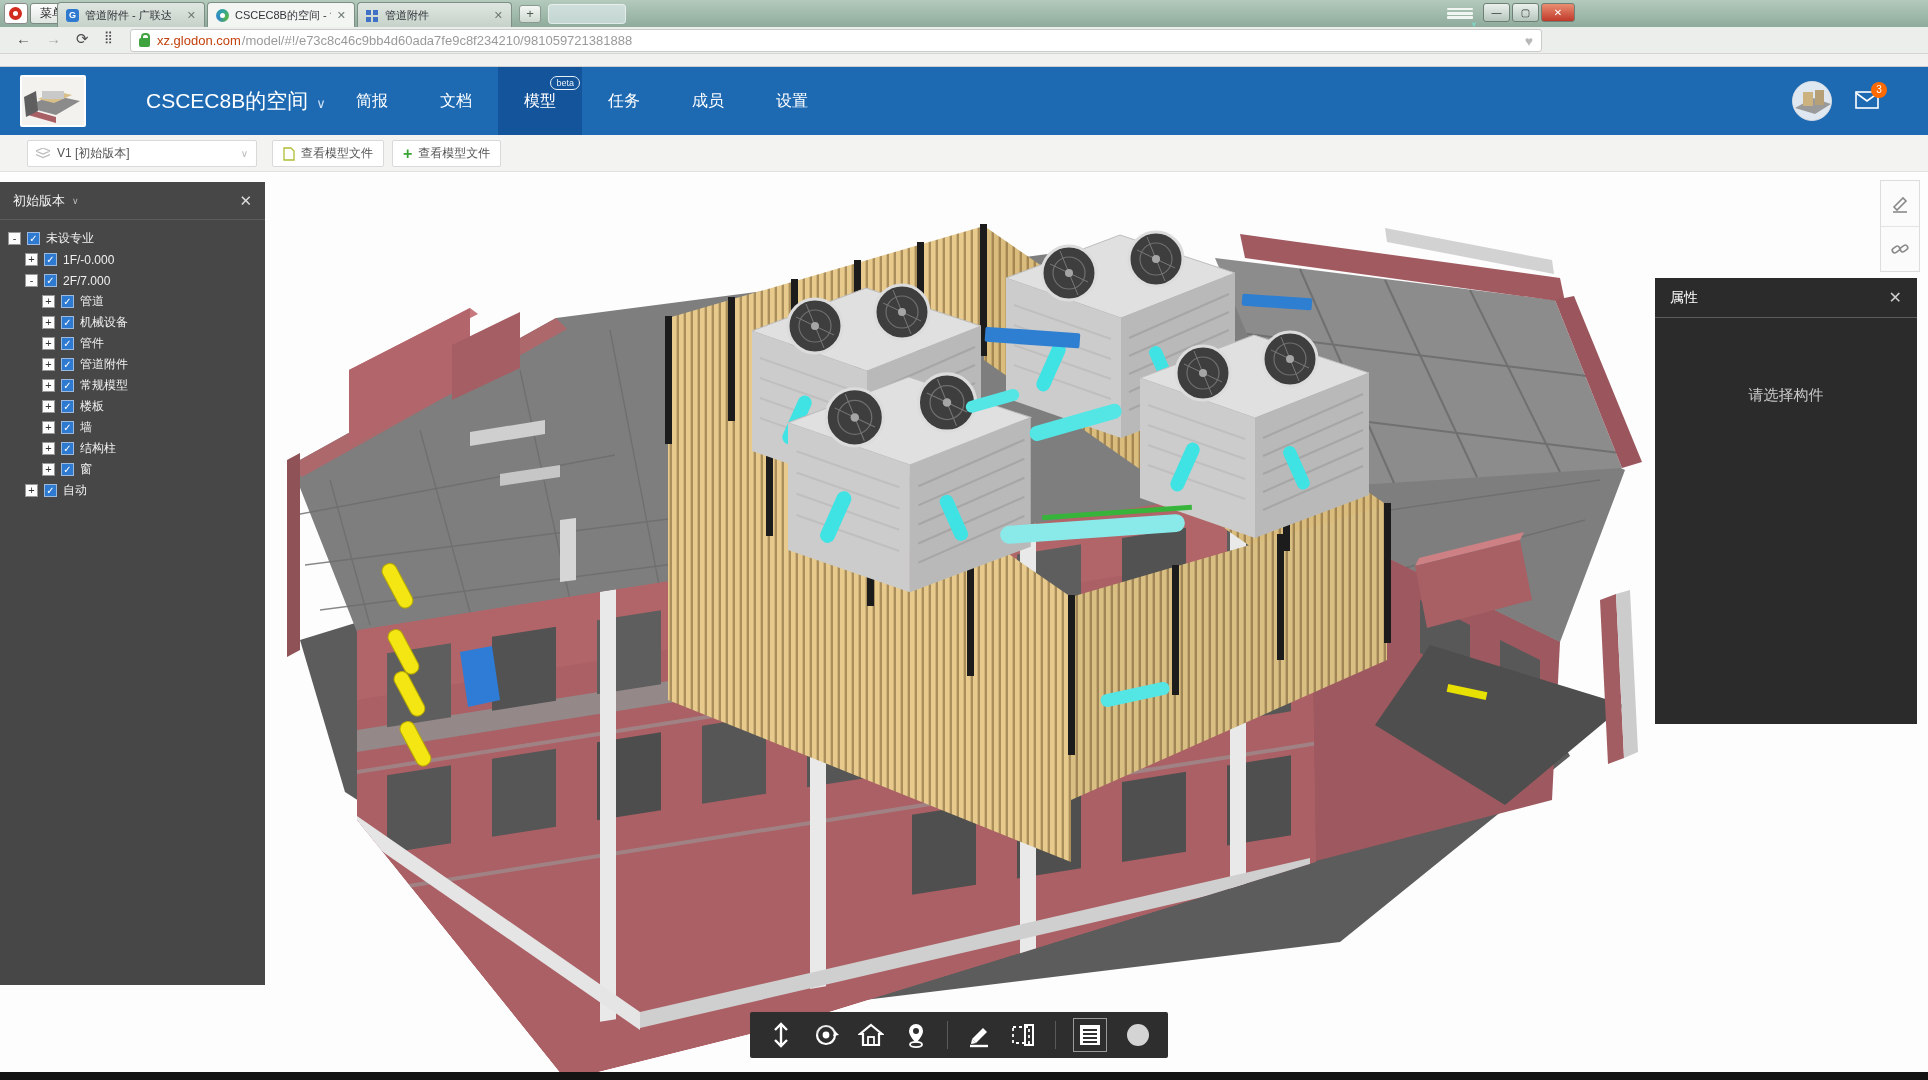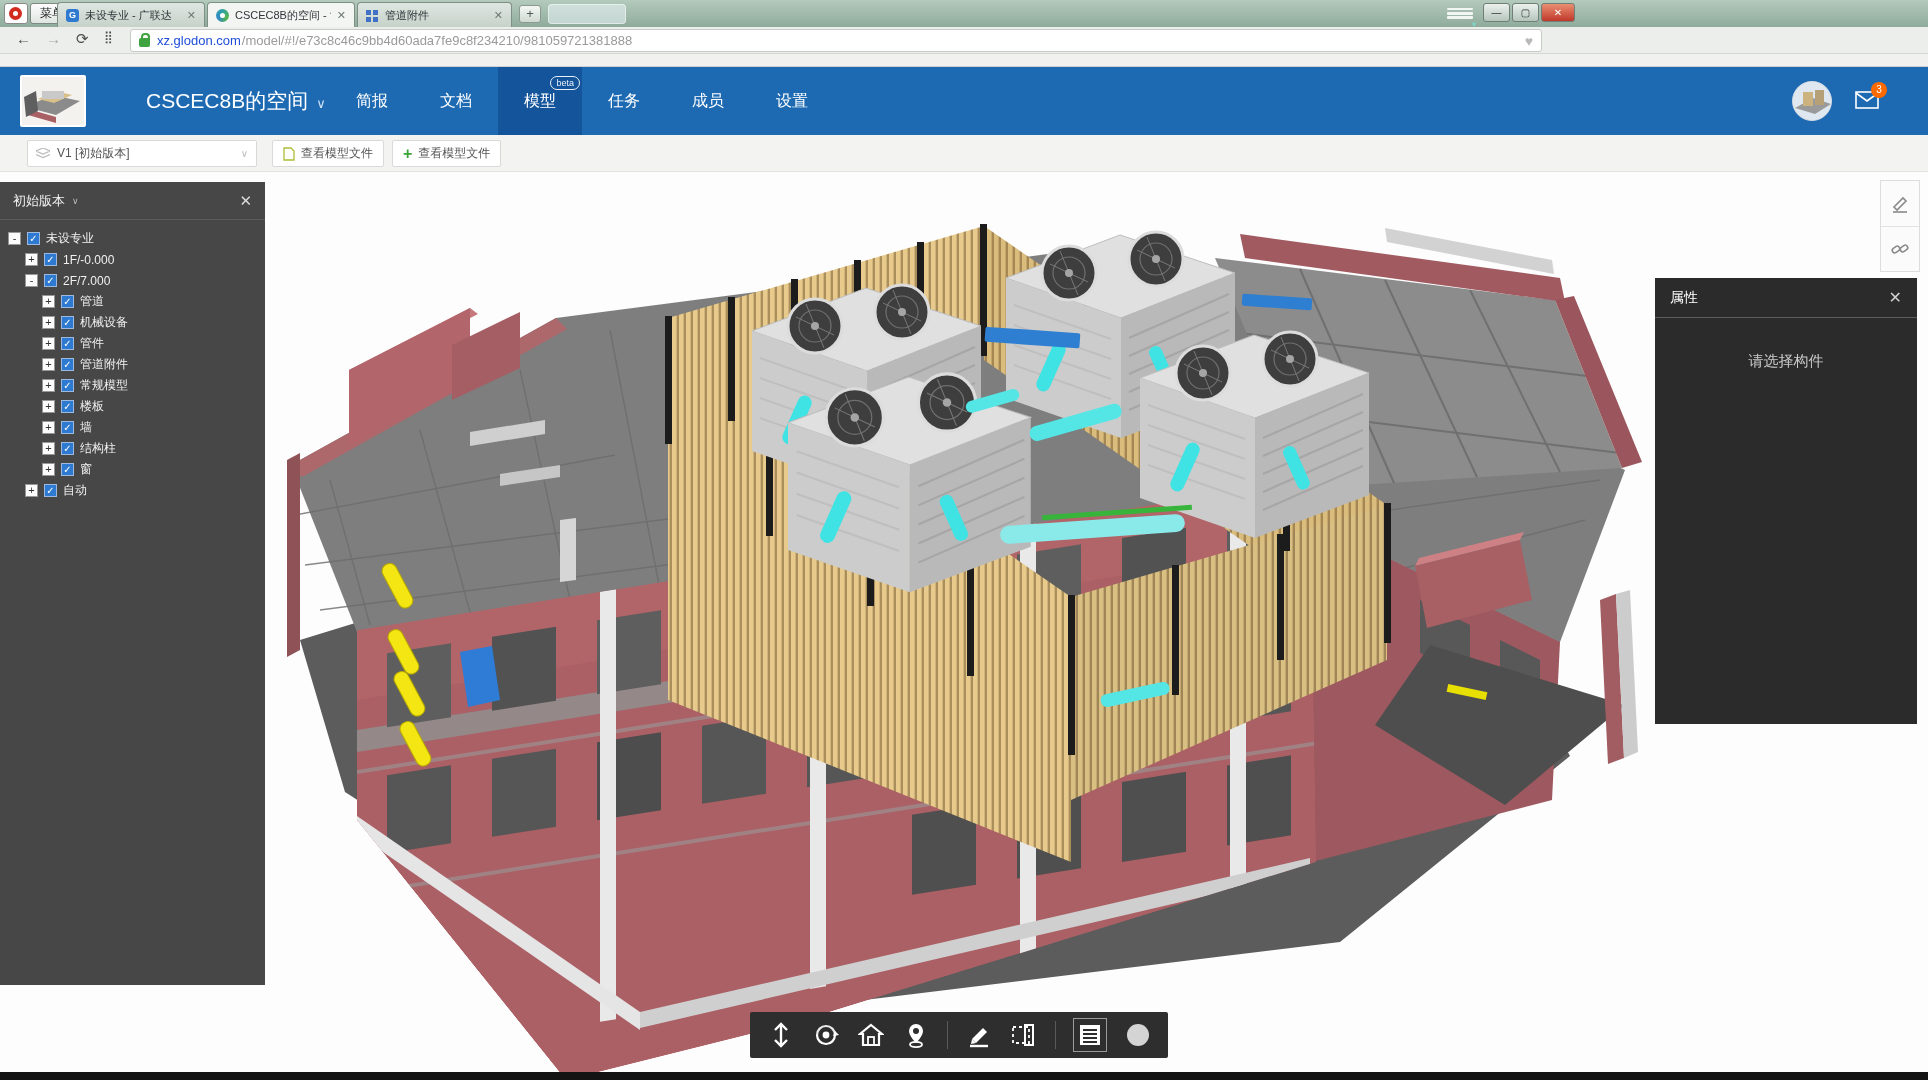--- a/index.html
+++ b/index.html
@@ -43,21 +43,21 @@
             color:#333; font-size:10px; text-align:center; line-height:17px; }
   #win-close { background:linear-gradient(#e98e70,#c0392b); color:#fff; width:34px; }
   #urlrow { position:absolute; left:0; top:27px; width:1928px; height:27px; background:#eceeec;
             border-bottom:1px solid #d4d6d4; }
   .navglyph { position:absolute; top:3px; font-size:15px; color:#4c4c4c; }
   #urlfield { position:absolute; left:130px; top:2px; width:1412px; height:23px; background:#fff;
               border:1px solid #c9cbc9; border-radius:3px; display:flex; align-items:center; padding:0 8px; gap:7px; }
   #padlock { width:11px; height:9px; background:#3fa33f; border-radius:2px; position:relative; margin-top:3px; }
   #padlock:before { content:""; position:absolute; left:1.5px; top:-5px; width:5px; height:5px;
                     border:2px solid #3fa33f; border-bottom:none; border-radius:4px 4px 0 0; }
-  #url-host { font-size:13px; color:#1d4ed8; }
+  #url-host { font-size:13px; color:#c2410c; }
   #url-path { font-size:13px; color:#9a9a9a; }
   #heart { margin-left:auto; color:#b7b9b7; font-size:14px; }
   #chrome-spacer { position:absolute; left:0; top:54px; width:1928px; height:13px; background:#f1f1f0;
                    border-bottom:1px solid #cfcfcf; }
 
   
   #appheader { position:absolute; left:0; top:67px; width:1928px; height:68px; background:#1d6ab3; }
   #thumb { position:absolute; left:20px; top:8px; width:66px; height:52px; background:#fff; border-radius:2px; padding:2px; }
   #workspace-title { position:absolute; left:102px; top:20px; font-size:21px; color:#fff;margin-left:44px; }
   #title-caret { color:#cfe2f4; font-size:13px; margin-left:8px; }
@@ -102,21 +102,21 @@
           font-size:11px; line-height:11px; text-align:center; flex:0 0 13px; }
   .tchk { width:13px; height:13px; background:#2f7ad1; border:1px solid #9db9dd; color:#fff;
           font-size:10px; line-height:12px; text-align:center; flex:0 0 13px; }
   .tlabel { color:#f0f0f0; font-size:12px; white-space:nowrap; }
 
   
   #props { position:absolute; left:1655px; top:278px; width:262px; height:446px; background:#2b2b2b; z-index:5; }
   #props-head { height:40px; display:flex; align-items:center; padding:0 15px; border-bottom:1px solid #5c5c5c; }
   #props-title { color:#fff; font-size:14px; }
   #props-close { margin-left:auto; color:#cfcfcf; font-size:16px; cursor:pointer; }
-  #props-empty { margin-top:34px; text-align:center; color:#c9c9c9; font-size:15px; }
+  #props-empty { margin-top:68px; text-align:center; color:#c9c9c9; font-size:15px; }
 
   
   #edgetools { position:absolute; left:1880px; top:180px; width:40px; height:92px; background:#fbfbfb;
                border:1px solid #ddd; z-index:5; }
   .edgebtn { height:45px; display:flex; align-items:center; justify-content:center; color:#8a8a8a; }
   .edgebtn + .edgebtn { border-top:1px solid #e3e3e3; }
 
   
   #vtoolbar { position:absolute; left:750px; top:1012px; width:418px; height:46px; background:#2e2e2e;
               border-radius:2px; display:flex; align-items:center; justify-content:center; gap:17px; z-index:6; }
@@ -130,21 +130,21 @@
 
 <div id="chrome">
   <div id="tabbar">
     <div id="menu-logo">
         <div class="ring"></div>
       </div>
     <div id="menu-btn">菜单</div>
     <div id="tabs-holder">
         <div class="tab" style="left: 57px; width: 148px;">
           <span class="fav g-square">G</span>
-          <span class="title">未设专业 - 广联达</span>
+          <span class="title">管道附件 - 广联达</span>
           <span class="x">✕</span>
         </div>
         <div class="tab active" style="left: 207px; width: 148px;">
           <span class="fav swirl"></span>
           <span class="title">CSCEC8B的空间 - 协筑</span>
           <span class="x">✕</span>
         </div>
         <div class="tab" style="left: 357px; width: 155px;">
           <span class="fav grid">
             <i></i>

